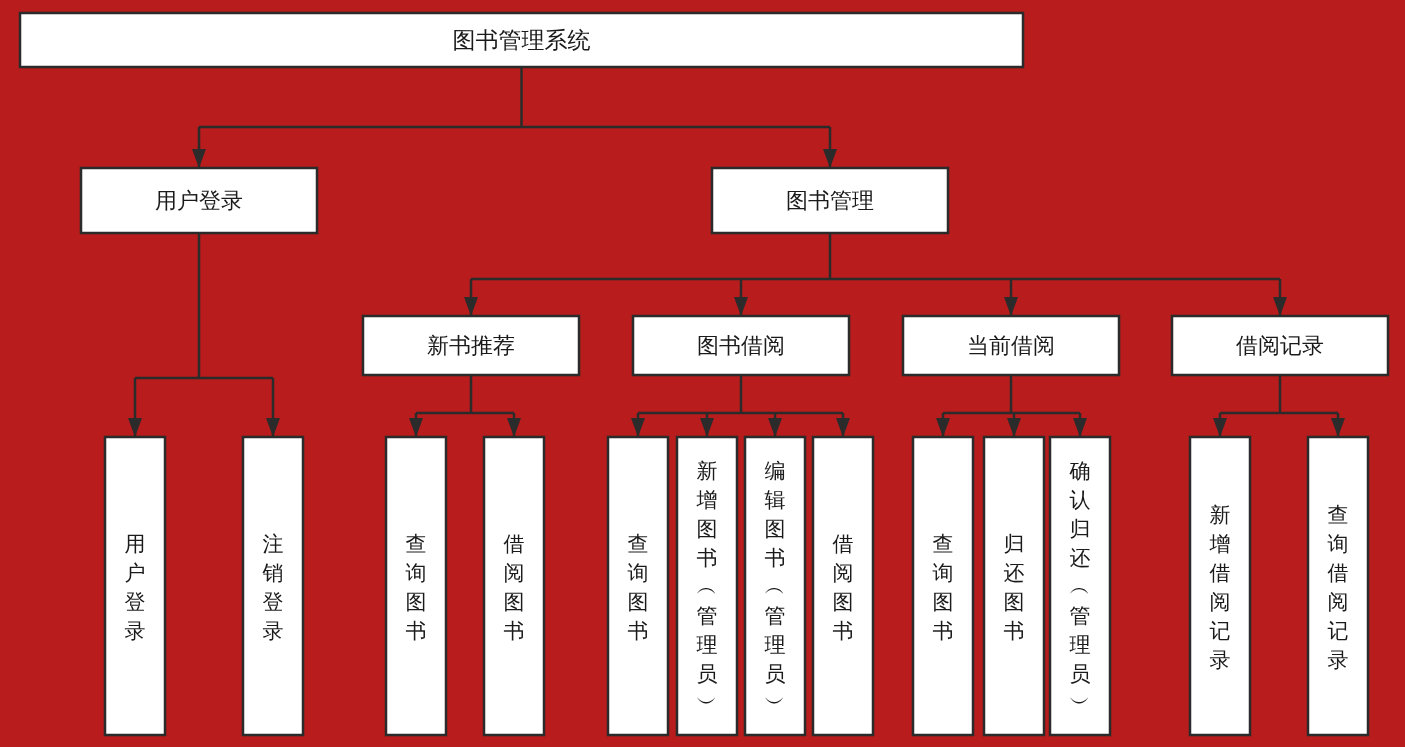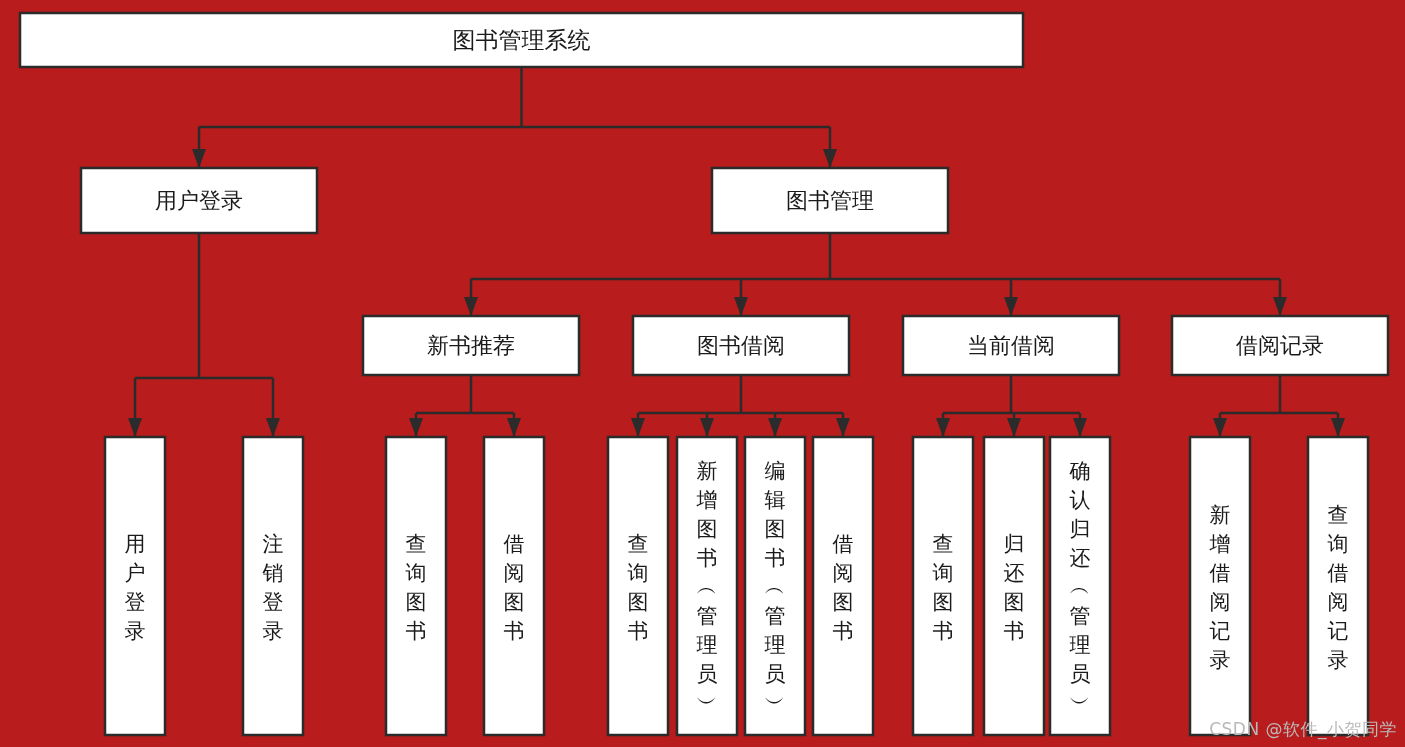--- a/index.html
+++ b/index.html
@@ -202,14 +202,13 @@
         <g>
           <rect x="1190" y="437" width="60" height="298" class="node-box"></rect>
           <text x="1220" y="521.62" class="vert-label"><tspan x="1220" dy="0">新</tspan><tspan x="1220" dy="29">增</tspan><tspan x="1220" dy="29">借</tspan><tspan x="1220" dy="29">阅</tspan><tspan x="1220" dy="29">记</tspan><tspan x="1220" dy="29">录</tspan></text>
         </g>
         <g>
           <rect x="1308" y="437" width="60" height="298" class="node-box"></rect>
           <text x="1338" y="521.62" class="vert-label"><tspan x="1338" dy="0">查</tspan><tspan x="1338" dy="29">询</tspan><tspan x="1338" dy="29">借</tspan><tspan x="1338" dy="29">阅</tspan><tspan x="1338" dy="29">记</tspan><tspan x="1338" dy="29">录</tspan></text>
         </g>
       </g>
   </svg>
-  <div class="watermark">CSDN @软件_小贺同学</div>
 </div>
 
 </body></html>

